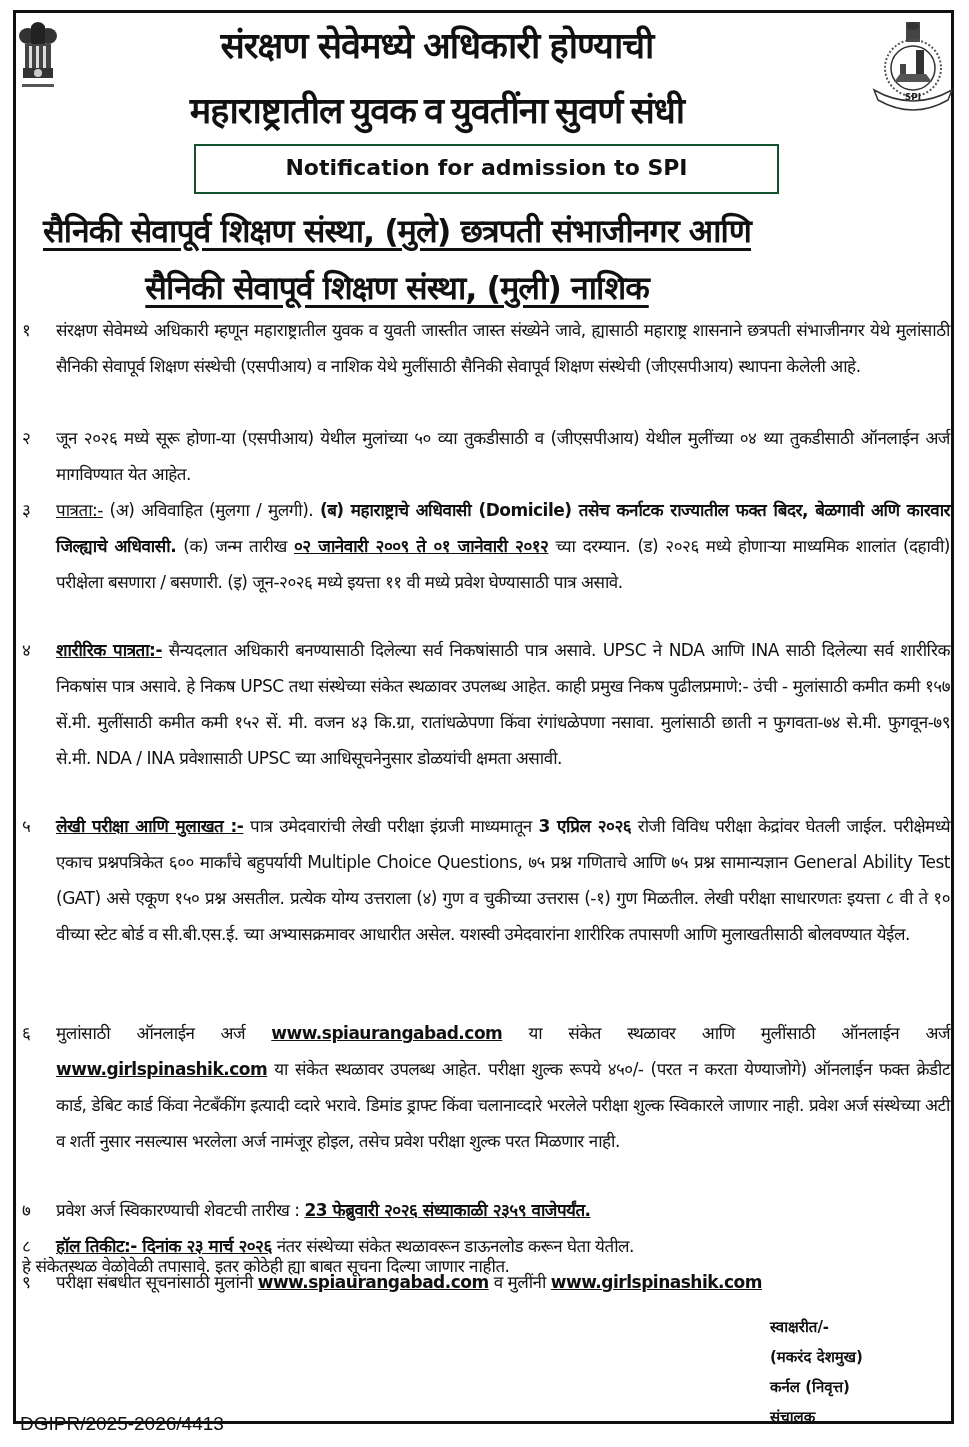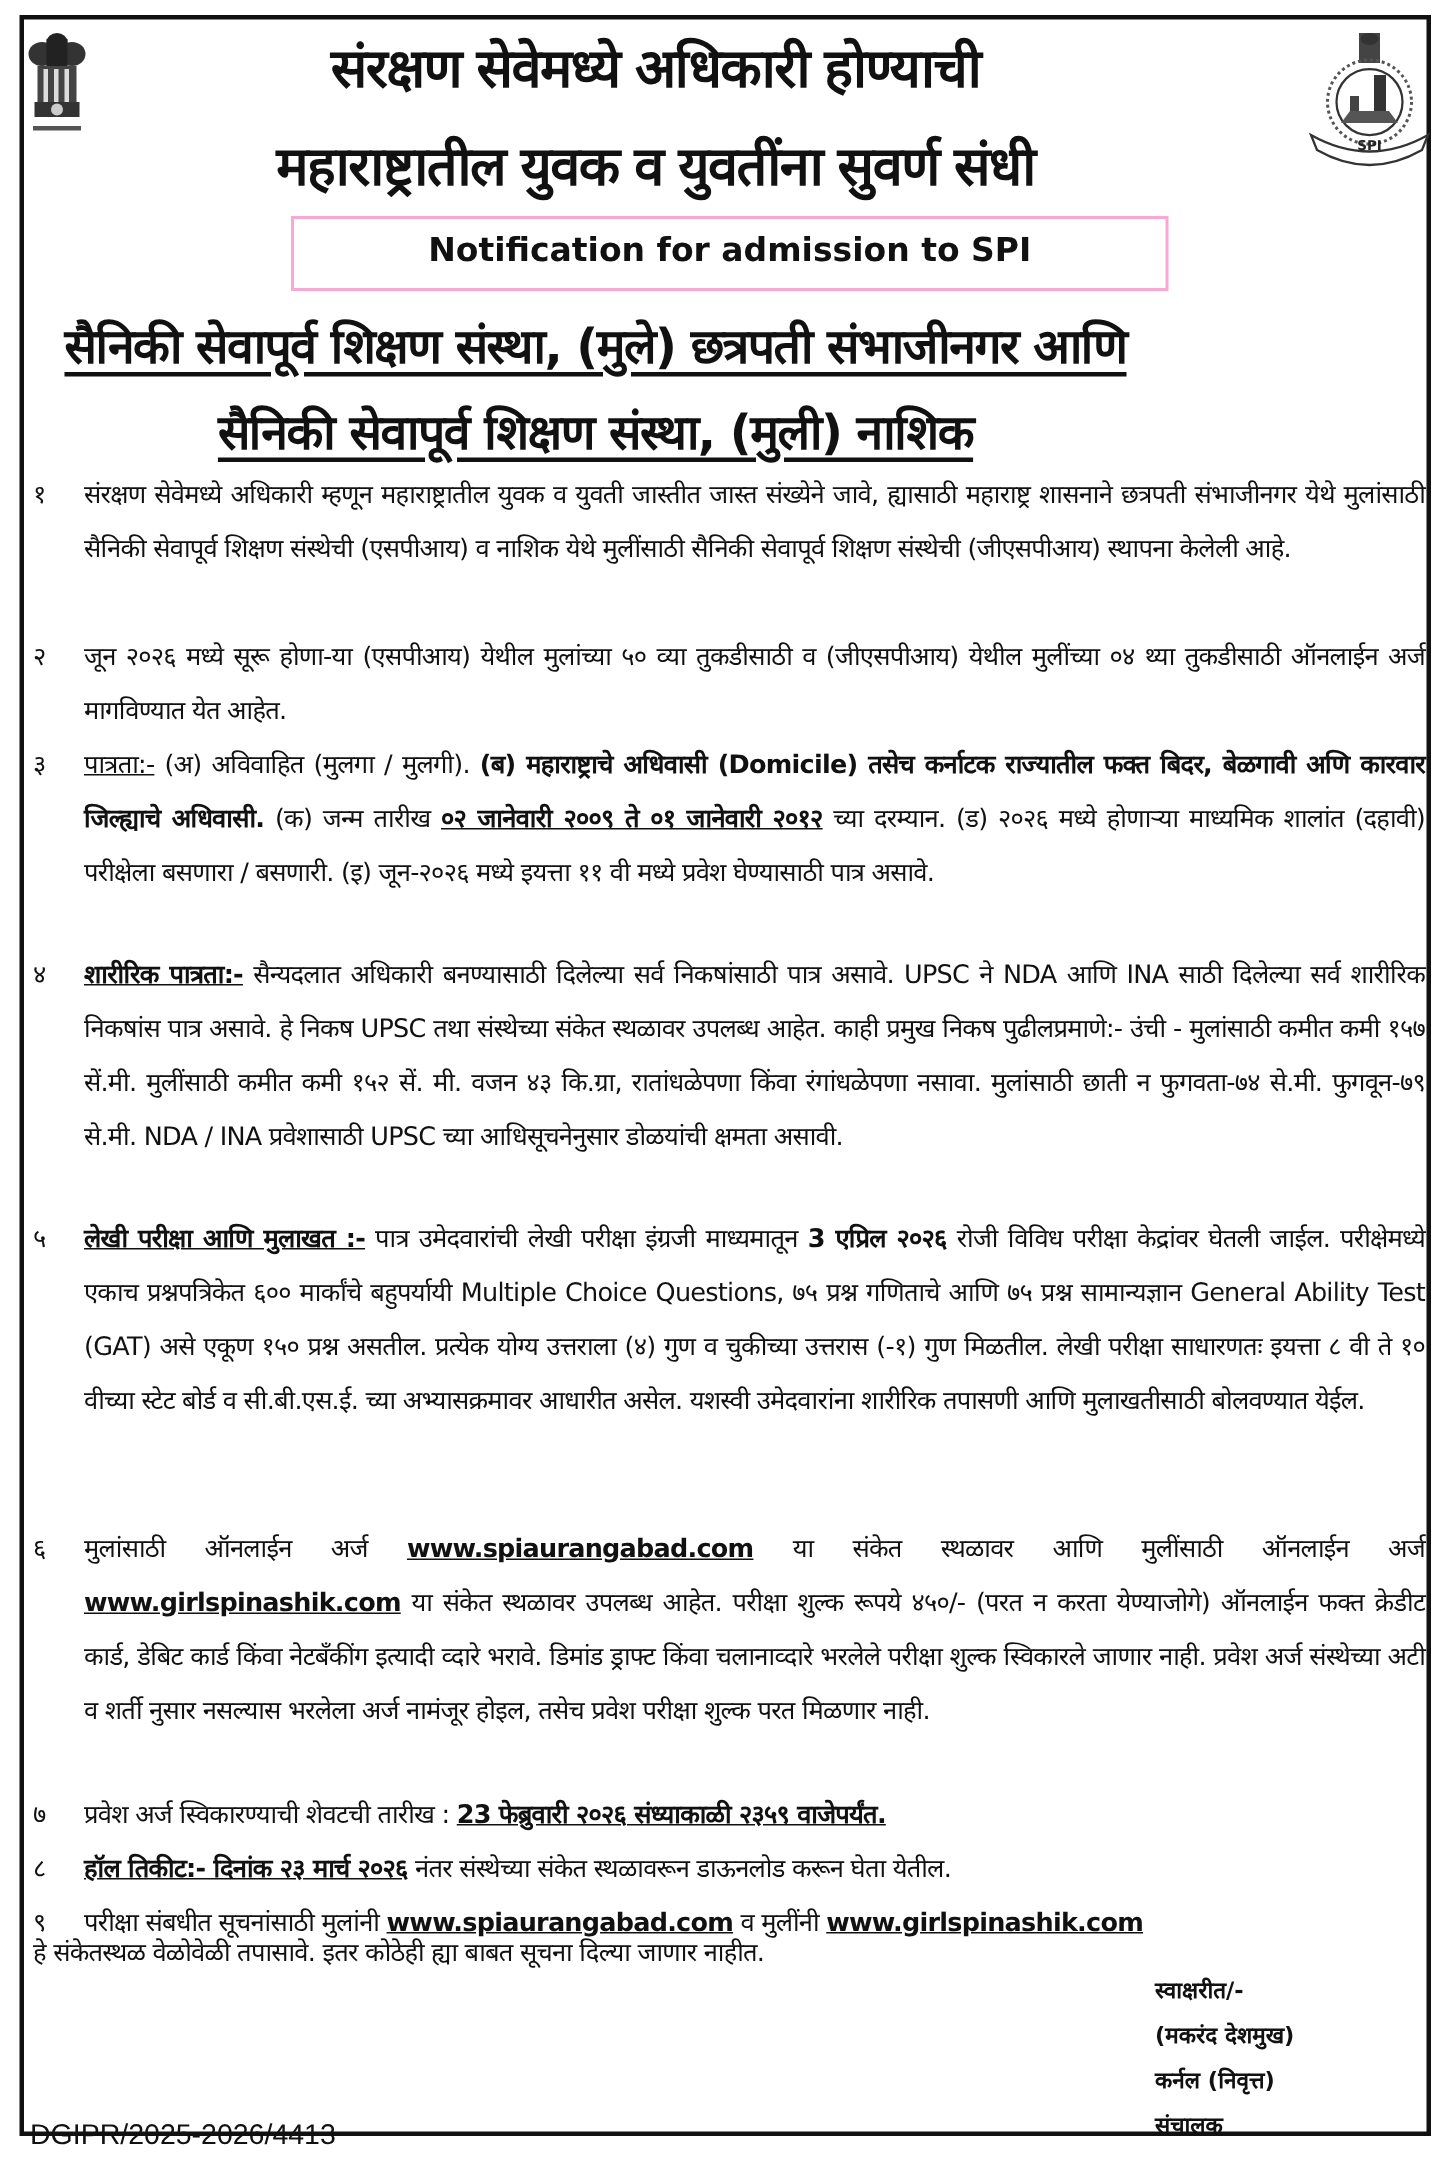--- a/index.html
+++ b/index.html
@@ -6,23 +6,23 @@
   body { width: 969px; height: 1447px; position: relative; overflow: hidden;
          font-family: "DejaVu Sans", "Liberation Sans", sans-serif; color: #111; }
   .frame { position: absolute; left: 13px; top: 10px; width: 941px; height: 1414px;
            border: 3px solid #111; box-sizing: border-box; }
   .emblem-left { position: absolute; left: 14px; top: 16px; width: 48px; height: 78px; }
   .emblem-right { position: absolute; left: 868px; top: 20px; width: 90px; height: 92px; }
   .h1 { position: absolute; left: 0; width: 874px; text-align: center; font-weight: bold;
         font-family: "DejaVu Sans Condensed", "DejaVu Sans", sans-serif; font-stretch: condensed;
         letter-spacing: -1px; color: #111; }
   .h1.l1 { top: 20px; font-size: 36px; }
-  .h1.l2 { top: 85px; font-size: 36px; }
+  .h1.l2 { top: 85px; font-size: 36px; font-family: Liberation Serif, serif; }
   .notice-box { position: absolute; left: 194px; top: 144px; width: 585px; height: 50px;
-                border: 2px solid #f9a8d4; box-sizing: border-box; text-align: center;
+                border: 2px solid #14532d; box-sizing: border-box; text-align: center;
                 font-family: "DejaVu Sans", sans-serif; font-weight: bold; font-size: 22px;
                 line-height: 44px; }
   .h2 { position: absolute; left: 0; width: 794px; text-align: center; font-weight: bold;
         font-size: 32px; letter-spacing: -1px; text-decoration: underline; text-underline-offset: 6px;
         text-decoration-thickness: 3px; }
   .h2.l1 { top: 208px; }
   .h2.l2 { top: 265px; }
   .para { position: absolute; left: 22px; width: 928px; font-size: 17px; line-height: 36px;
           font-family: "DejaVu Sans", sans-serif; letter-spacing: -0.5px; }
   .para .num { position: absolute; left: 0; top: 0; width: 34px; }
@@ -144,21 +144,21 @@
 
 <div class="para" style="top:1264px;">
   <span class="num">९</span>
   <div class="body">
     <span>परीक्षा संबधीत सूचनांसाठी मुलांनी</span>
     <a class="lnk">www.spiaurangabad.com</a>
     <span>व मुलींनी</span>
     <a class="lnk">www.girlspinashik.com</a>
   </div>
 </div>
-<div class="para wide" style="top:1284px; width:740px;">
+<div class="para wide" style="top:1248px; width:740px;">
   <div class="body"><span>हे संकेतस्थळ वेळोवेळी तपासावे. इतर कोठेही ह्या बाबत सूचना दिल्या जाणार नाहीत.</span></div>
 </div>
 
 <div class="sig" style="top:1312px;">स्वाक्षरीत/-</div>
 <div class="sig" style="top:1342px;">(मकरंद देशमुख)</div>
 <div class="sig" style="top:1372px;">कर्नल (निवृत्त)</div>
 <div class="sig" style="top:1402px;">संचालक</div>
 
 <div class="ref">DGIPR/2025-2026/4413</div>
 

